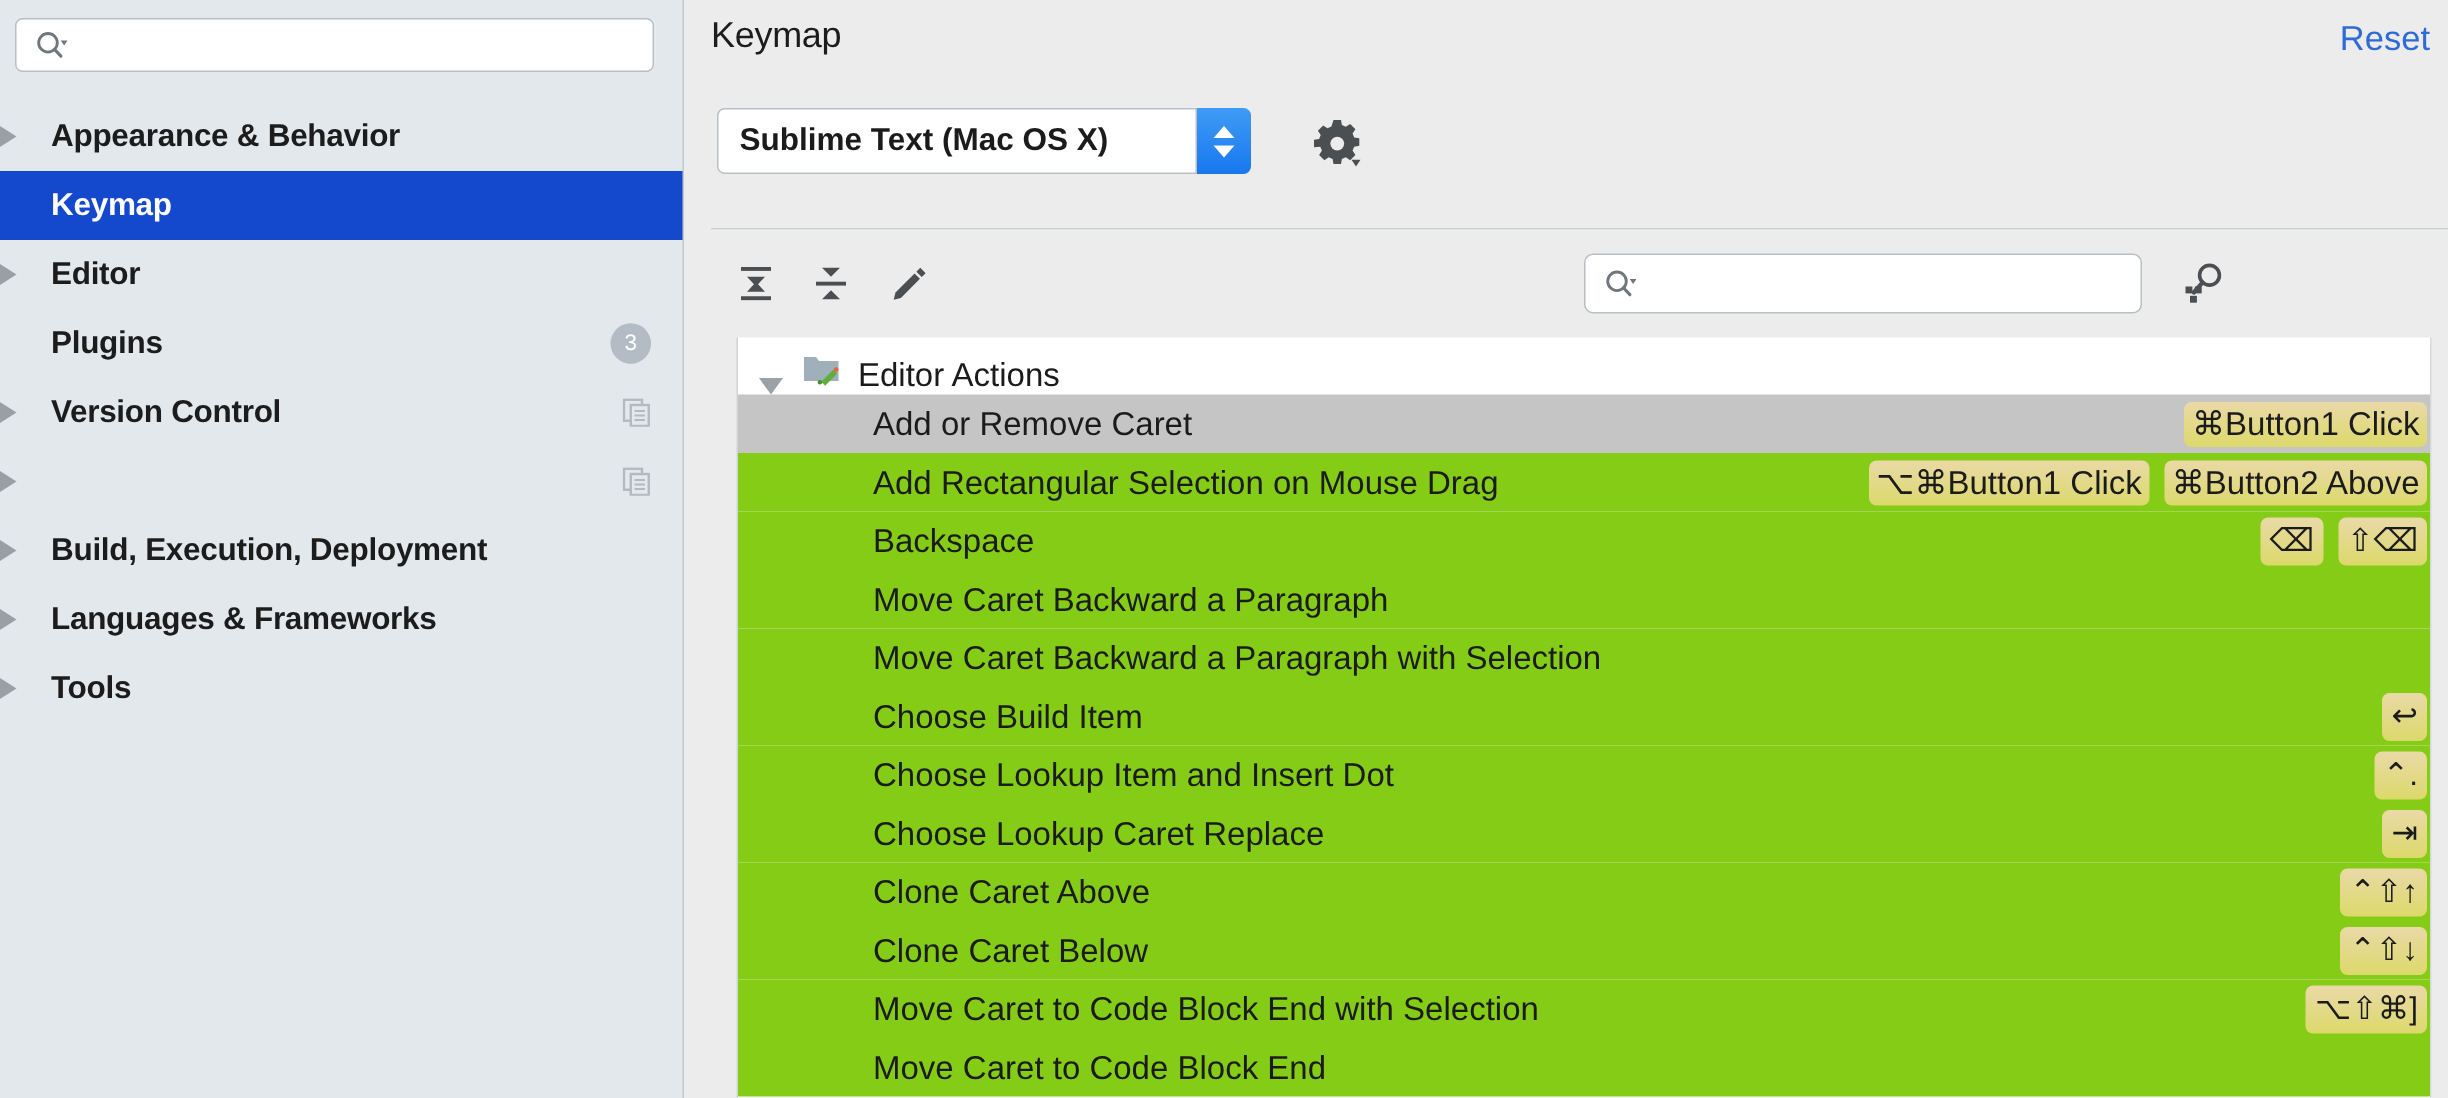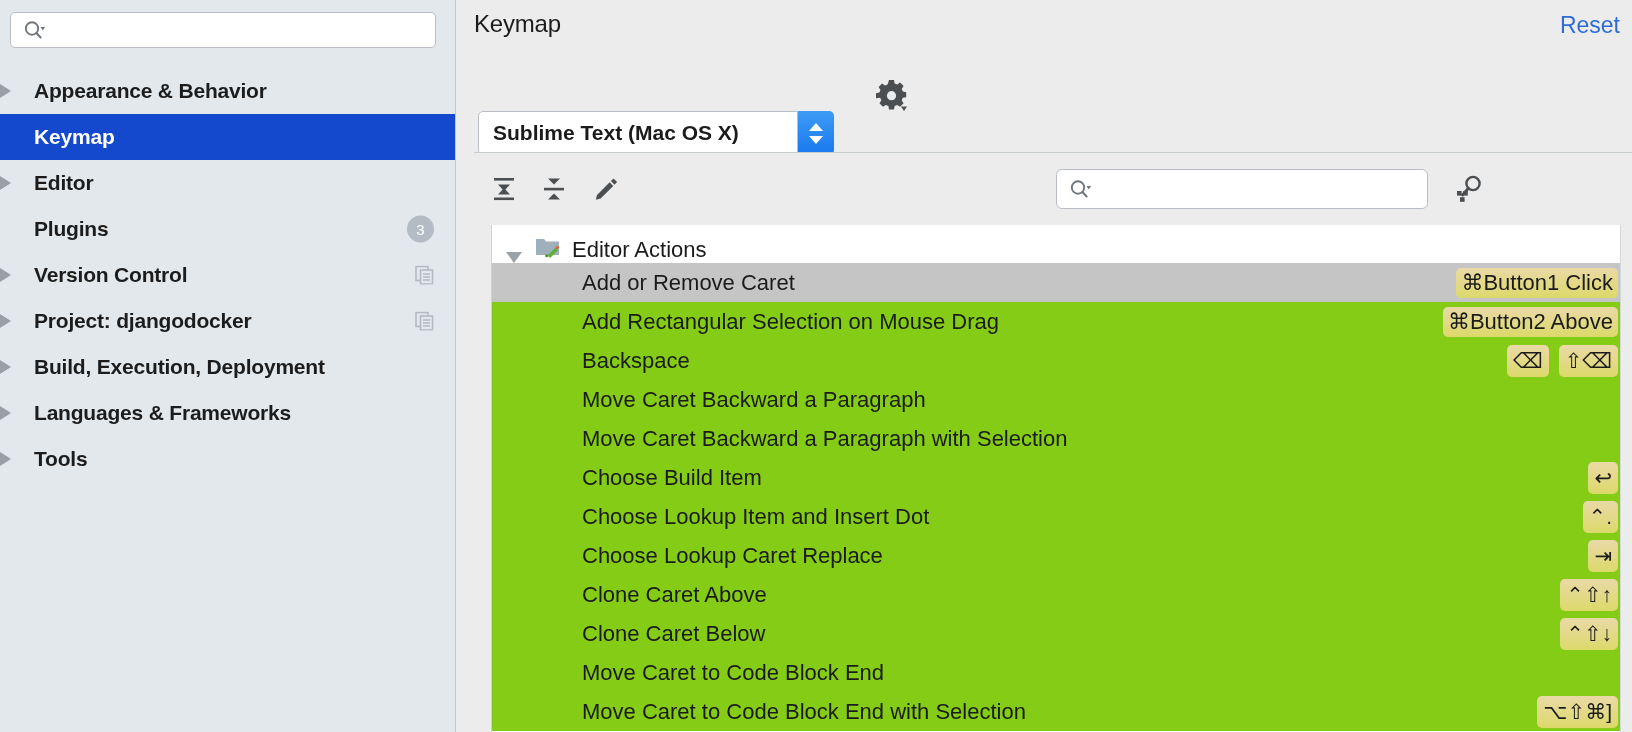--- a/index.html
+++ b/index.html
@@ -73,21 +73,21 @@
     position: absolute; left: 18px; top: 10px;
     font-size: 24px; color: #1c1c1c; letter-spacing: -0.2px;
   }
   #reset-link {
     position: absolute; right: 12px; top: 12px;
     font-size: 23px; color: #2f6bd6; cursor: pointer;
   }
   
   #keymap-select-wrap {
     position: absolute; left: 22px; top: 72px;
-    height: 44px; display: flex; align-items: stretch; margin-top: 39px;
+    height: 44px; display: flex; align-items: stretch;
   }
   #keymap-select {
     height: 44px; min-width: 320px;
     background: #ffffff; border: 1px solid #b9bfc4;
     border-radius: 5px 0 0 5px;
     display: flex; align-items: center;
     padding: 0 14px;
     font-size: 21px; font-weight: bold; color: #1b1b1b;
     white-space: nowrap;
   }
@@ -242,21 +242,20 @@
               <rect x="5.5" y="4.5" width="12" height="14" fill="#e3e8ec" stroke="#8d959b" stroke-width="1.6"></rect>
               <line x1="8" y1="8.5" x2="15" y2="8.5" stroke="#8d959b" stroke-width="1.3"></line>
               <line x1="8" y1="11.5" x2="15" y2="11.5" stroke="#8d959b" stroke-width="1.3"></line>
               <line x1="8" y1="14.5" x2="15" y2="14.5" stroke="#8d959b" stroke-width="1.3"></line>
             </svg></span>
         </div>
         <div class="nav-item">
           <span class="twisty">
             <span class="tri-right"></span>
           </span>
-          <span class="label">Project: djangodocker</span>
           <span class="copy-badge"><svg width="19" height="19" viewBox="0 0 19 19">
               <rect x="1" y="1" width="12" height="14" fill="none" stroke="#8d959b" stroke-width="1.6"></rect>
               <rect x="5.5" y="4.5" width="12" height="14" fill="#e3e8ec" stroke="#8d959b" stroke-width="1.6"></rect>
               <line x1="8" y1="8.5" x2="15" y2="8.5" stroke="#8d959b" stroke-width="1.3"></line>
               <line x1="8" y1="11.5" x2="15" y2="11.5" stroke="#8d959b" stroke-width="1.3"></line>
               <line x1="8" y1="14.5" x2="15" y2="14.5" stroke="#8d959b" stroke-width="1.3"></line>
             </svg></span>
         </div>
         <div class="nav-item">
           <span class="twisty">
@@ -367,20 +366,21 @@
       <div id="action-rows">
           <div class="act-row selected">
             <span class="act-label">Add or Remove Caret</span>
             <span class="shortcuts">
               <span class="sc">⌘Button1 Click</span>
             </span>
           </div>
           <div class="act-row">
             <span class="act-label">Add Rectangular Selection on Mouse Drag</span>
             <span class="shortcuts">
+              <span class="sc">⌥⌘Button1 Click</span>
               <span class="sc">⌘Button2 Above</span>
             </span>
           </div>
           <div class="act-row">
             <span class="act-label">Backspace</span>
             <span class="shortcuts">
               <span class="sc glyph">⌫</span>
               <span class="sc glyph">⇧⌫</span>
             </span>
           </div>
@@ -414,27 +414,27 @@
               <span class="sc glyph">⌃⇧↑</span>
             </span>
           </div>
           <div class="act-row">
             <span class="act-label">Clone Caret Below</span>
             <span class="shortcuts">
               <span class="sc glyph">⌃⇧↓</span>
             </span>
           </div>
           <div class="act-row">
+            <span class="act-label">Move Caret to Code Block End with Selection</span>
+            <span class="shortcuts">
+              <span class="sc glyph">⌥⇧⌘]</span>
+            </span>
+          </div>
+          <div class="act-row">
             <span class="act-label">Move Caret to Code Block End</span>
-          </div>
-          <div class="act-row">
-            <span class="act-label">Move Caret to Code Block End with Selection</span>
-            <span class="shortcuts">
-              <span class="sc glyph">⌥⇧⌘]</span>
-            </span>
           </div>
         </div>
     </div>
     <div id="list-scrollbar">
       <div class="thumb"></div>
     </div>
 
   </div>
 </div>
 

